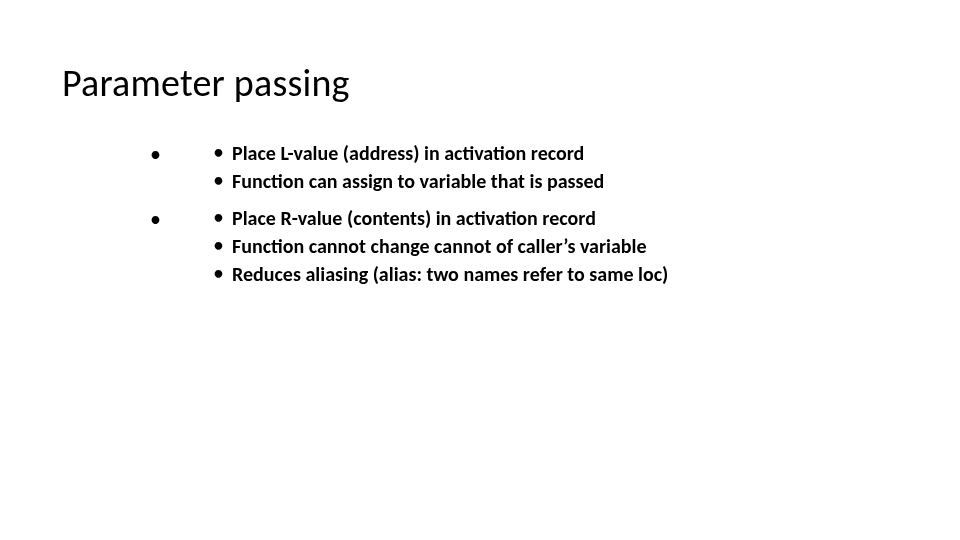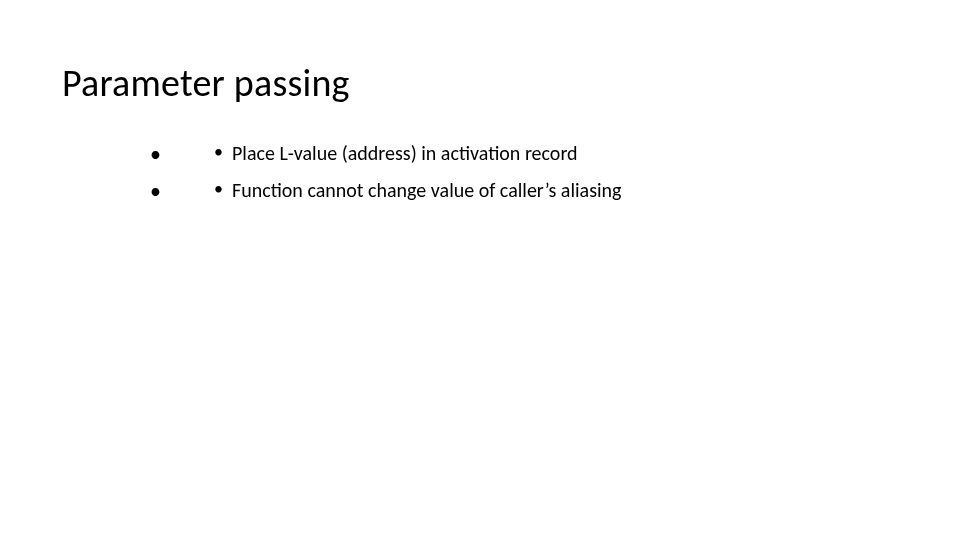--- a/index.html
+++ b/index.html
@@ -49,20 +49,21 @@
     content: "•";
     position: absolute;
     left: 0;
     top: 0;
     font-size: 22px;
   }
   ul.level2 {
     list-style: none;
     margin: 2px 0 10px 0;
     padding: 0 0 0 44px;
+    font-weight: bold;
   }
   ul.level2 > li {
     font-size: 20px;
     line-height: 1.35;
     margin: 1px 0;
     padding-left: 18px;
     position: relative;
   }
   ul.level2 > li::before {
     content: "•";
@@ -77,24 +78,27 @@
 
 <div class="slide">
   <div class="title">Parameter passing</div>
 
   <div class="body">
     <ul class="level1">
 
       <li>
         <ul class="level2">
           <li>Place L-value (address) in activation record</li>
+          <li>Function can assign to variable that is passed</li>
         </ul>
       </li>
 
       <li>
         <ul class="level2">
-          <li>Function cannot change value of caller’s aliasing</li>
+          <li>Place R-value (contents) in activation record</li>
+          <li>Function cannot change cannot of caller’s variable</li>
+          <li>Reduces aliasing (alias: two names refer to same loc)</li>
         </ul>
       </li>
 
     </ul>
   </div>
 </div>
 
 </body></html>

